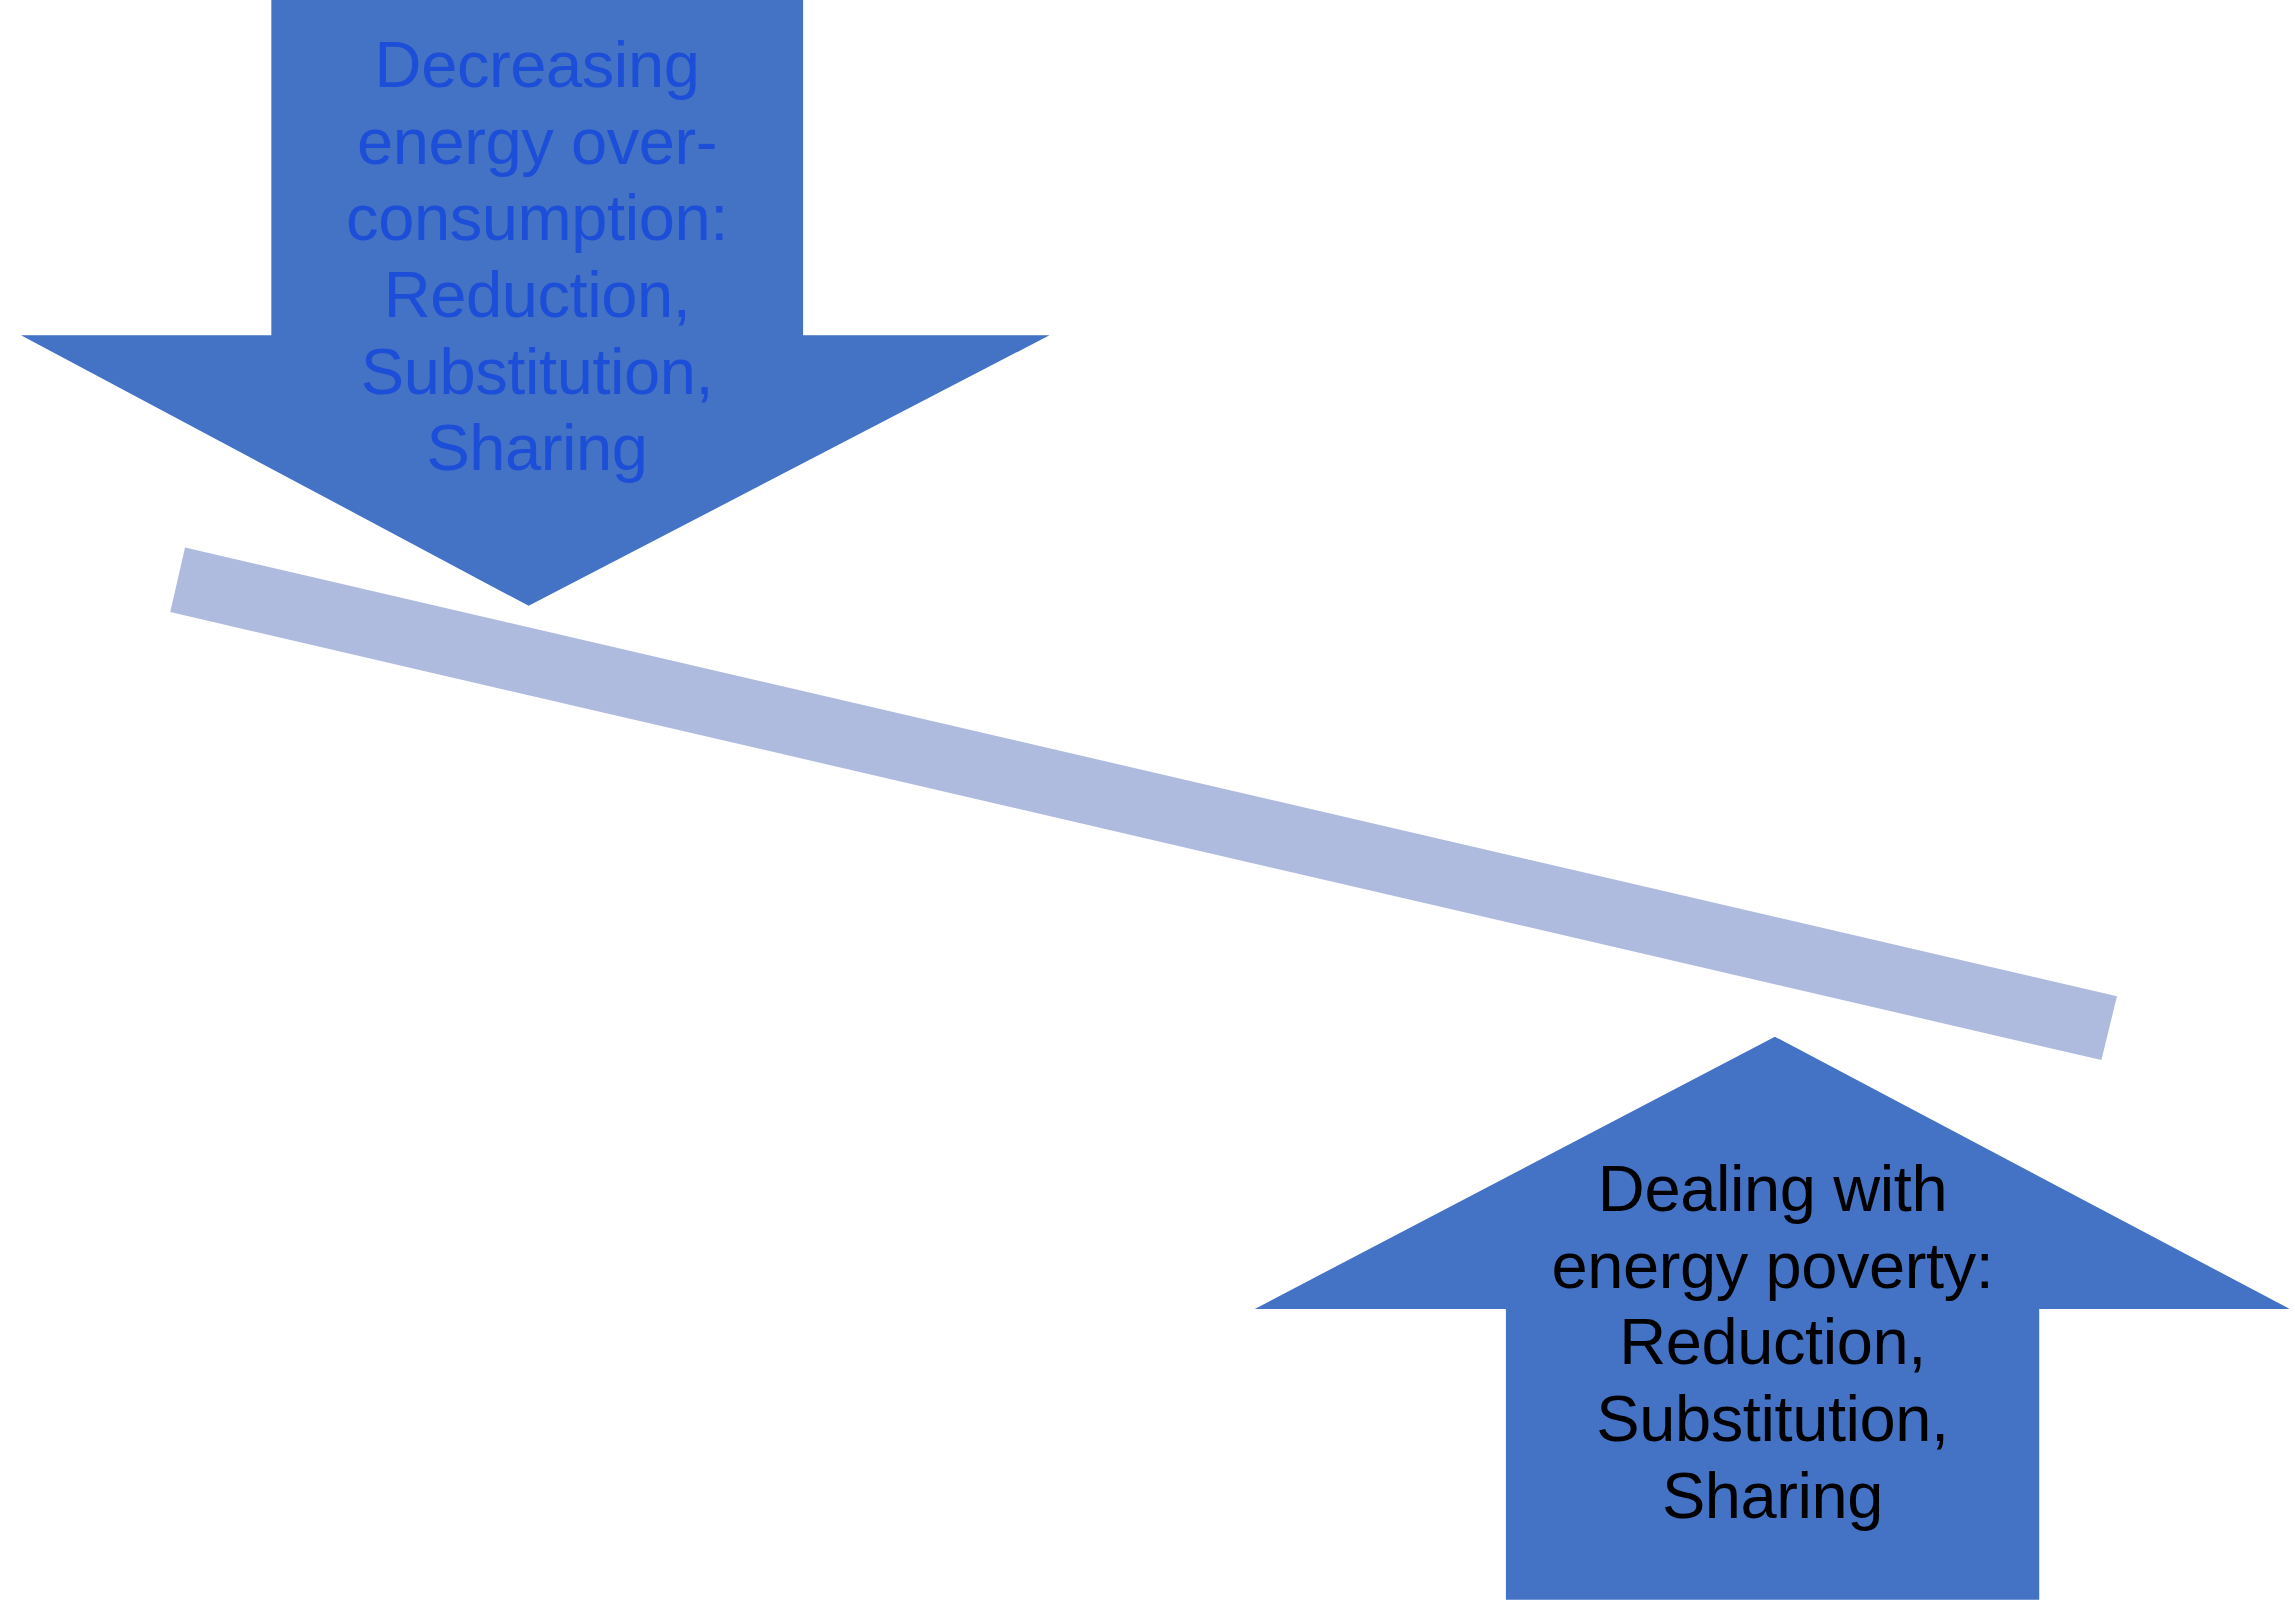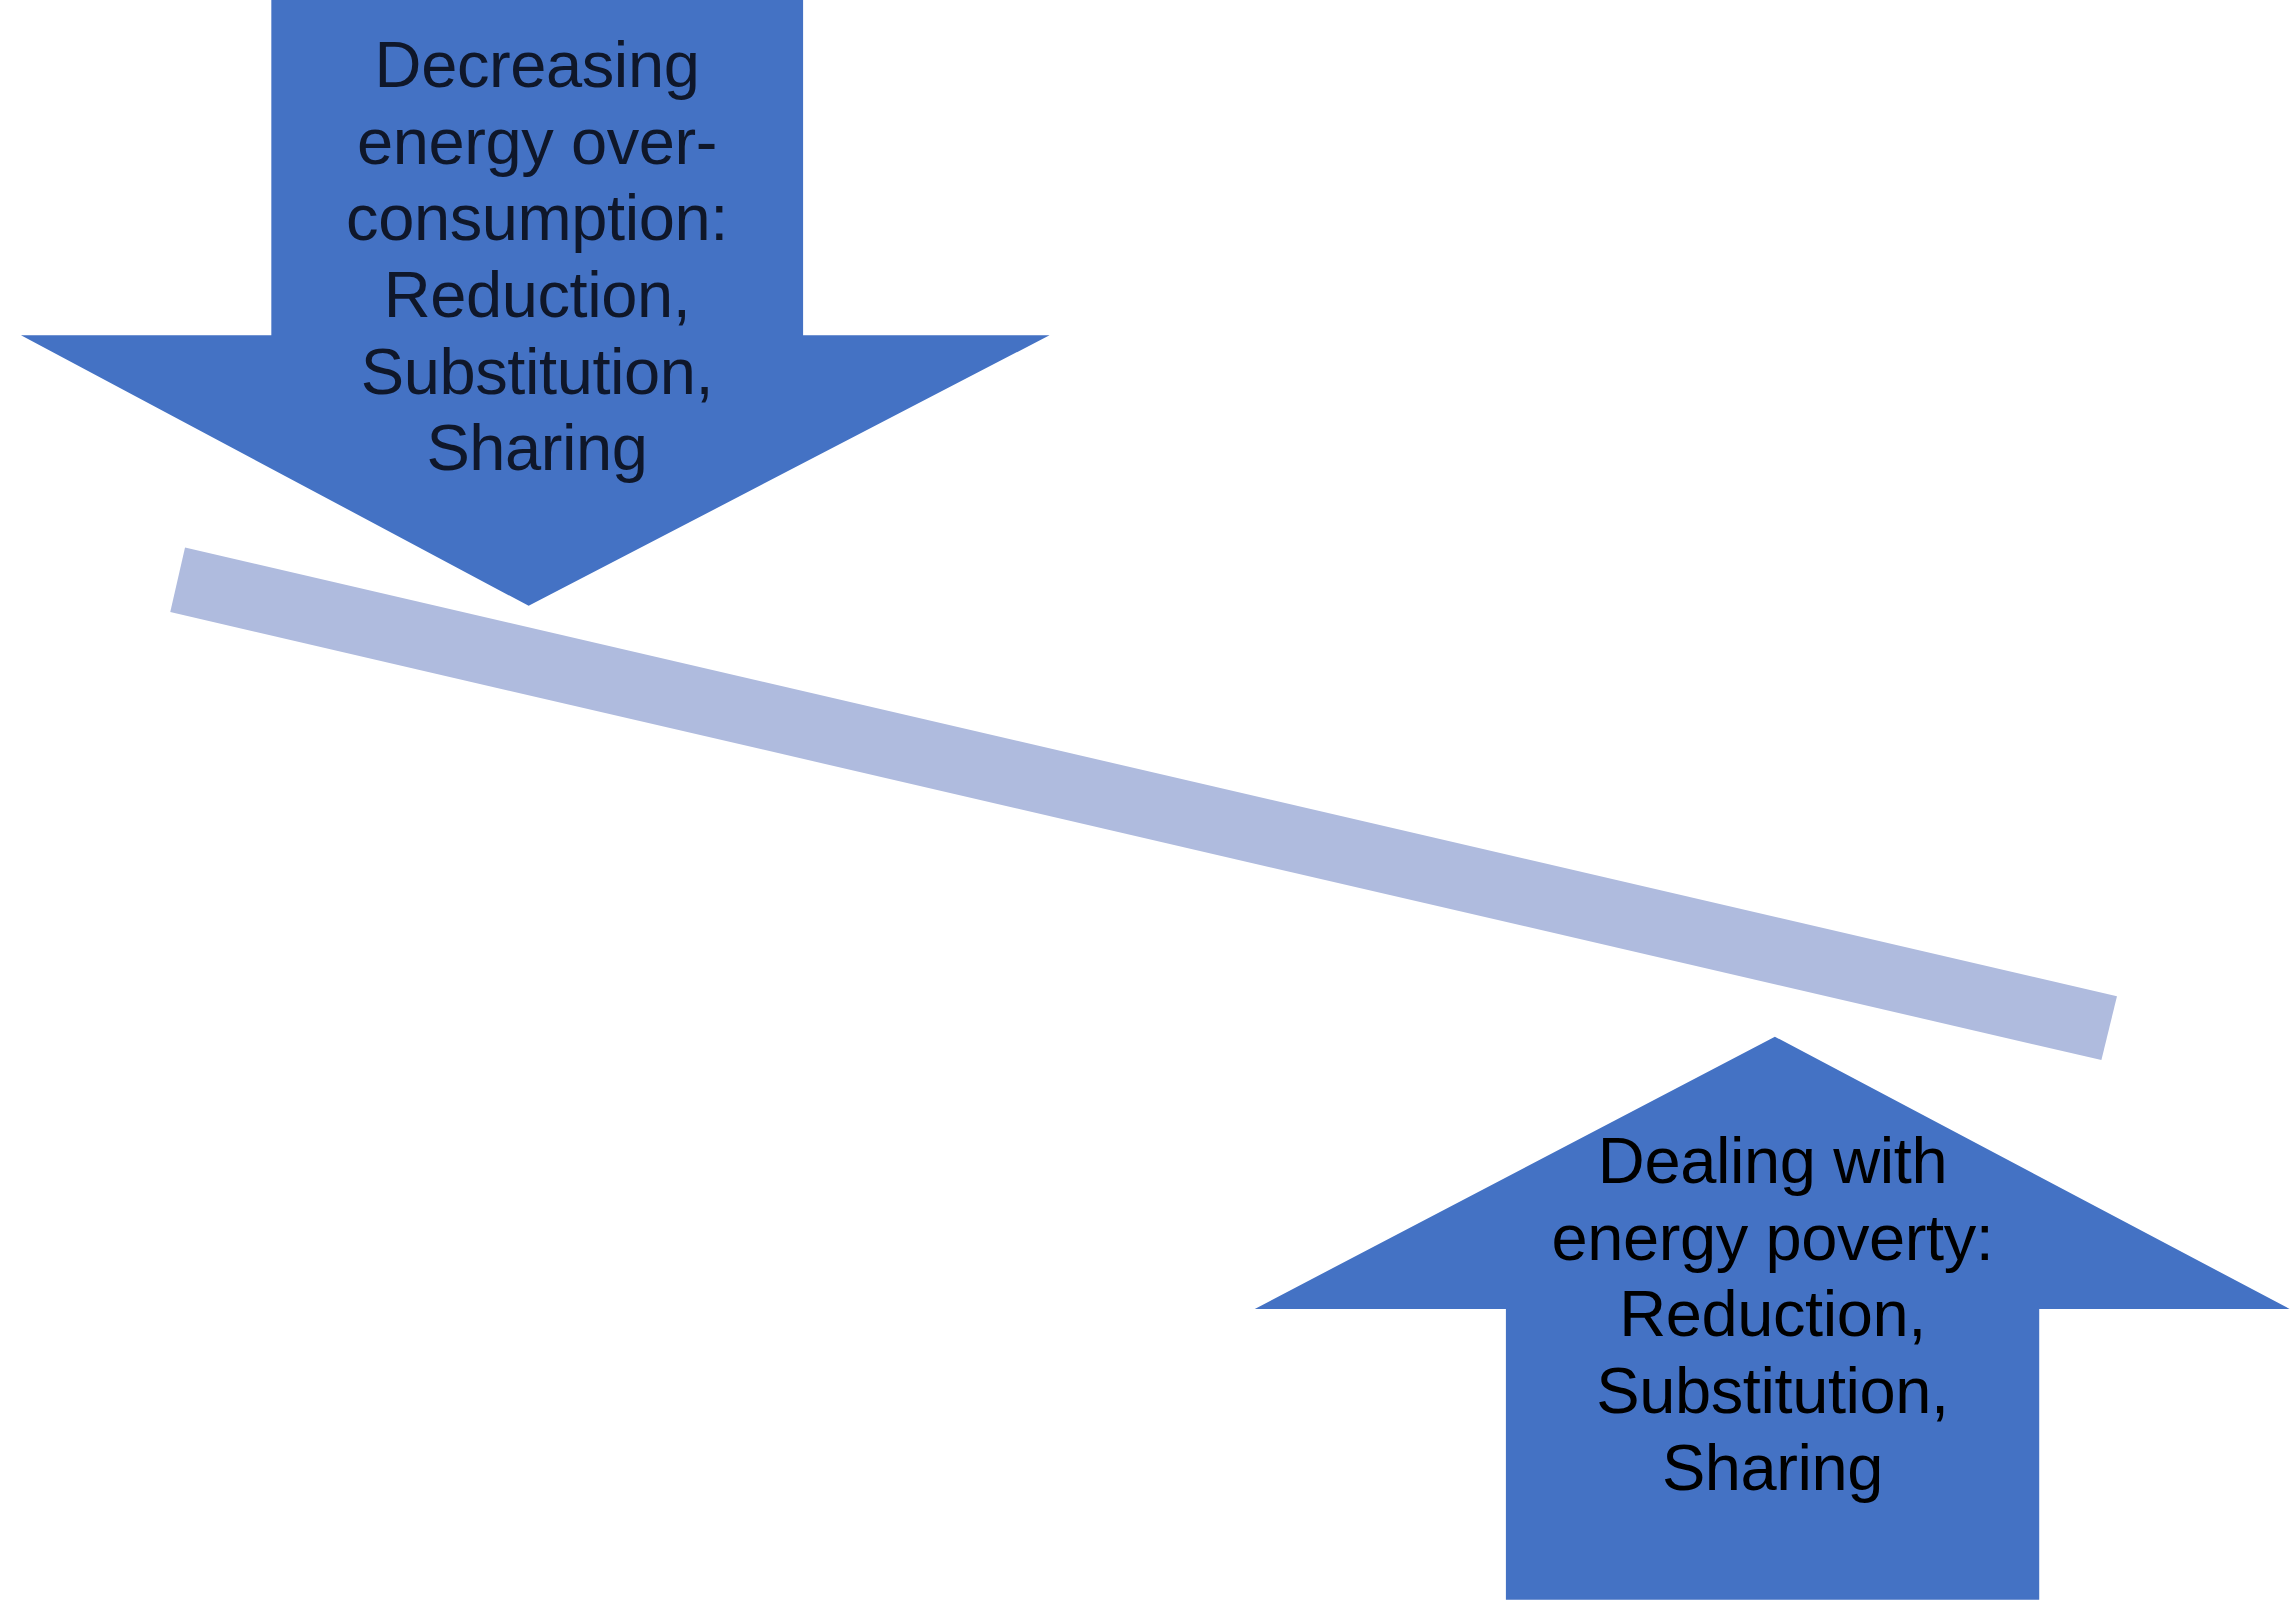--- a/index.html
+++ b/index.html
@@ -39,41 +39,41 @@
   }
   #label-top {
     left: 271px;
     top: 27px;
     width: 532px;
     font-size: 65px;
     letter-spacing: -0.4px;
   }
   #label-bottom {
     left: 1506px;
-    top: 1123px;
+    top: 1151px;
     width: 533px;
     font-size: 65px;
     letter-spacing: -0.4px;
   }
 </style>
 </head>
 <body>
 
 <div id="stage" style="background: rgb(255, 255, 255);">
 
   <svg id="diagram-svg" viewBox="0 0 2952 2083" preserveAspectRatio="none">
 
     <polygon id="beam-shape" points="238,704 2723,1281 2703,1363 219,787" fill="#AFBBDE"></polygon>
 
     <polygon id="top-arrow-shape" points="349,0 1033,0 1033,431 1350,431 680,779 27,431 349,431" fill="#4472C4"></polygon>
 
     <polygon id="bottom-arrow-shape" points="2283,1333 2945,1683 2623,1683 2623,2057 1937,2057 1937,1683 1614,1683" fill="#4472C4"></polygon>
   </svg>
 
-  <div id="label-top" class="arrow-label" style="color: #0f172a;">Decreasing
+  <div id="label-top" class="arrow-label" style="color: #1d4ed8;">Decreasing
 energy over-
 consumption:
 Reduction,
 Substitution,
 Sharing</div>
 
   <div id="label-bottom" class="arrow-label" style="color: rgb(0, 0, 0);">Dealing with
 energy poverty:
 Reduction,
 Substitution,

